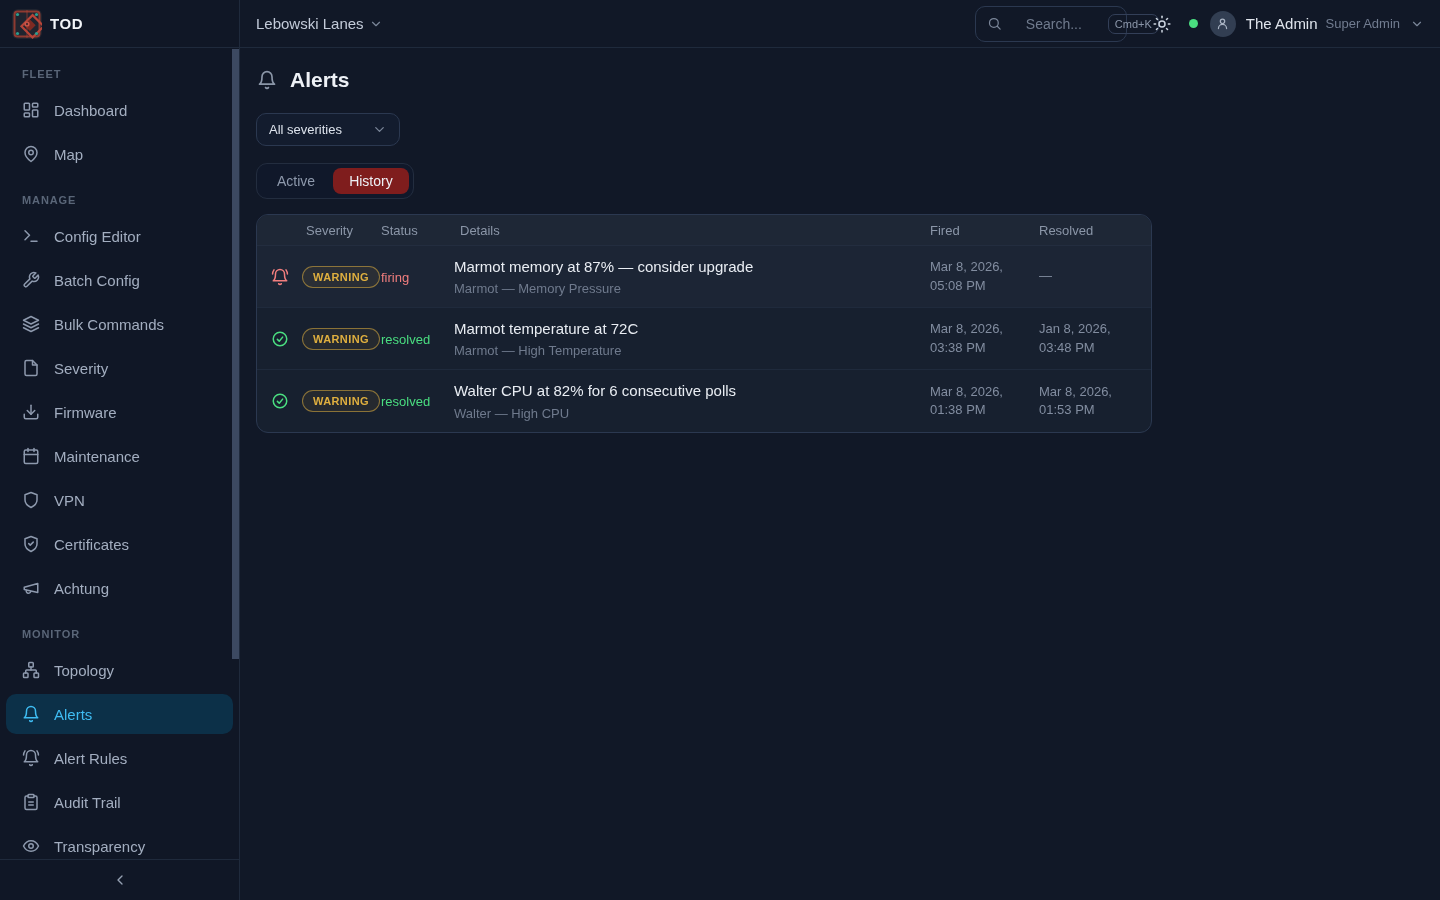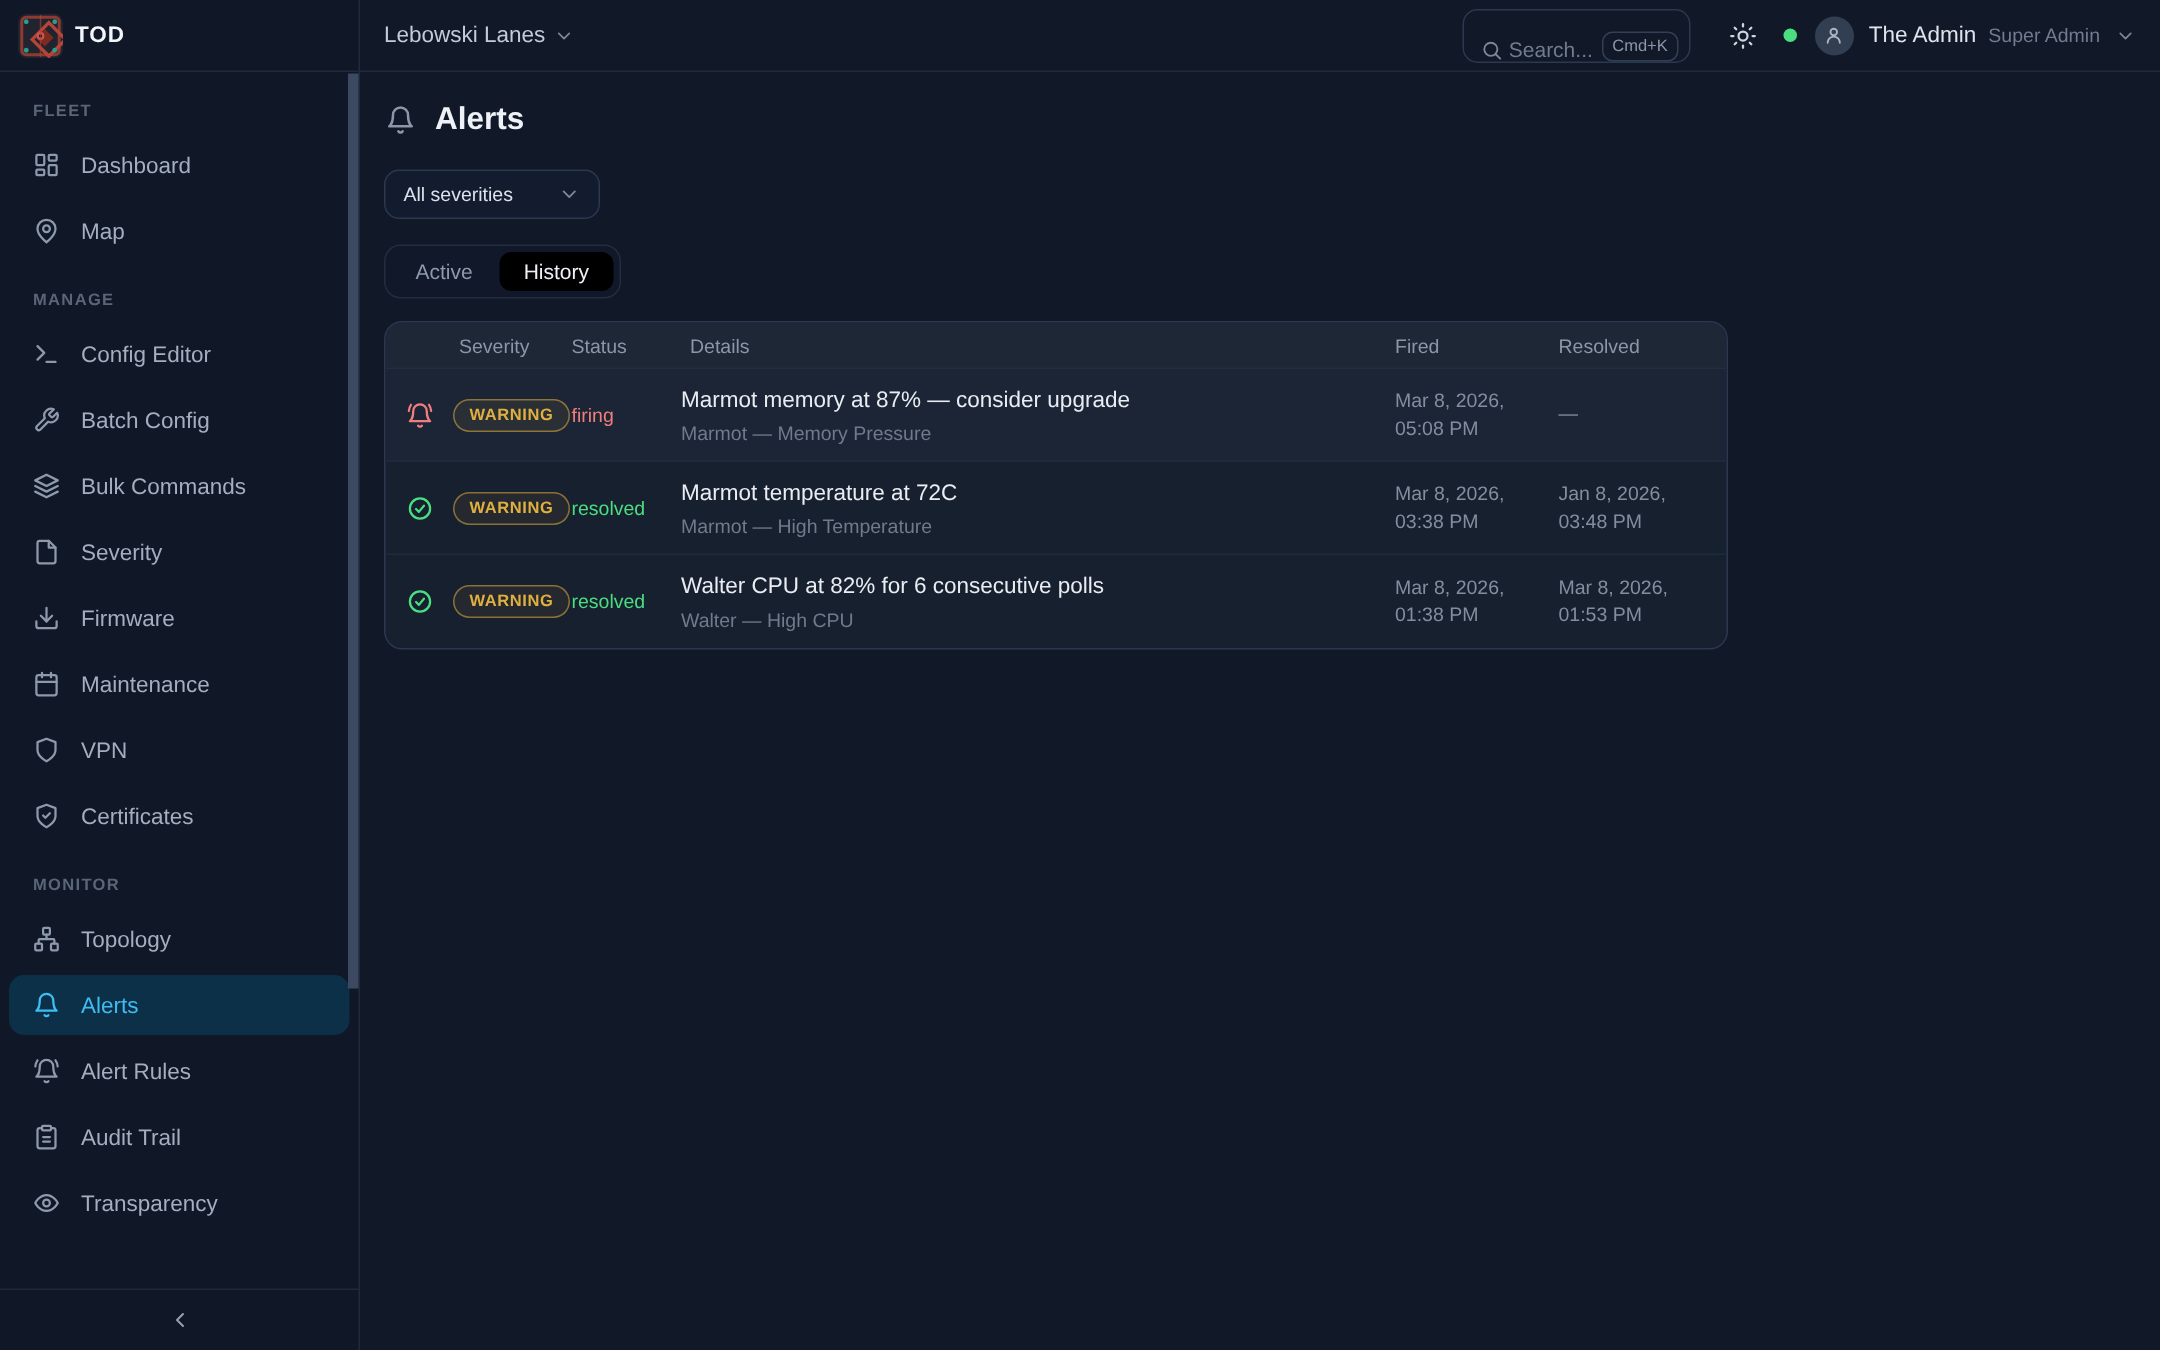--- a/index.html
+++ b/index.html
@@ -93,21 +93,21 @@
   .org-switcher{
     display:flex;align-items:center;gap:5px;
     background:none;border:none;cursor:pointer;
     font-size:15px;color:#c3cbd9;font-family:inherit;
   }
   .org-switcher .icon{color:#7b8699;}
   .topbar-right{display:flex;align-items:center;}
   .search-box{
     width:152px;height:36px;
     border:1px solid var(--border-strong);border-radius:10px;
-    display:flex;align-items:flex-end;gap:4px;
+    display:flex;align-items:center;gap:24px;
     padding:0 7px 0 11px;cursor:text;background:transparent;
   }
   .search-box .icon{color:#7b8699;}
   .search-box input{
     background:none;border:none;outline:none;
     width:58px;font-size:14px;color:var(--text-primary);
     font-family:inherit;
   }
   .search-box input::placeholder{color:#707b8e;}
   .search-kbd{
@@ -147,21 +147,21 @@
     margin-top:17px;display:inline-flex;align-items:center;gap:2px;
     padding:4px;border:1px solid var(--divider);border-radius:11px;
     background:#10182a;
   }
   .tab{
     height:26px;padding:0 16px;border-radius:8px;
     background:none;border:none;cursor:pointer;
     font-size:14px;color:#8e99ac;font-family:inherit;
     display:flex;align-items:center;
   }
-  .tab.active{background:#000000;color:#eef1f6;font-weight:500;}
+  .tab.active{background:#7f1d1d;color:#eef1f6;font-weight:500;}
 
   
   .alerts-table{
     margin-top:15px;width:896px;
     border:1px solid var(--border-strong);border-radius:12px;
     background:var(--panel);overflow:hidden;
   }
   .tgrid{display:grid;grid-template-columns:45px 79px 73px 1fr 109px 112px;align-items:center;}
   .thead{height:31px;background:var(--panel-header);border-bottom:1px solid var(--divider);}
   .th{font-size:13px;color:var(--text-muted);}
@@ -318,20 +318,29 @@
   <div class="side-item">
     <span class="icon">
               <svg width="18" height="18" viewBox="0 0 24 24" fill="none" stroke="currentColor" stroke-width="2" stroke-linecap="round" stroke-linejoin="round">
                 <path d="M12 22s8-4 8-10V5l-8-3-8 3v7c0 6 8 10 8 10z"></path>
                 <polyline points="9 11.5 11 13.5 15 9.5"></polyline>
               </svg>
             </span>
     <span class="side-label">Certificates</span>
   </div>
 
+  <div class="side-item">
+    <span class="icon">
+              <svg width="18" height="18" viewBox="0 0 24 24" fill="none" stroke="currentColor" stroke-width="2" stroke-linecap="round" stroke-linejoin="round">
+                <path d="m3 11 18-5v12L3 14v-3z"></path>
+                <path d="M11.6 16.8a3 3 0 1 1-5.8-1.6"></path>
+              </svg>
+            </span>
+    <span class="side-label">Achtung</span>
+  </div>
 </div>
   </div>
 
   <div class="side-section">
     <div class="section-label">MONITOR</div>
     <div>
   <div class="side-item">
     <span class="icon">
               <svg width="18" height="18" viewBox="0 0 24 24" fill="none" stroke="currentColor" stroke-width="2" stroke-linecap="round" stroke-linejoin="round">
                 <rect x="9" y="2" width="6" height="6" rx="1"></rect>

